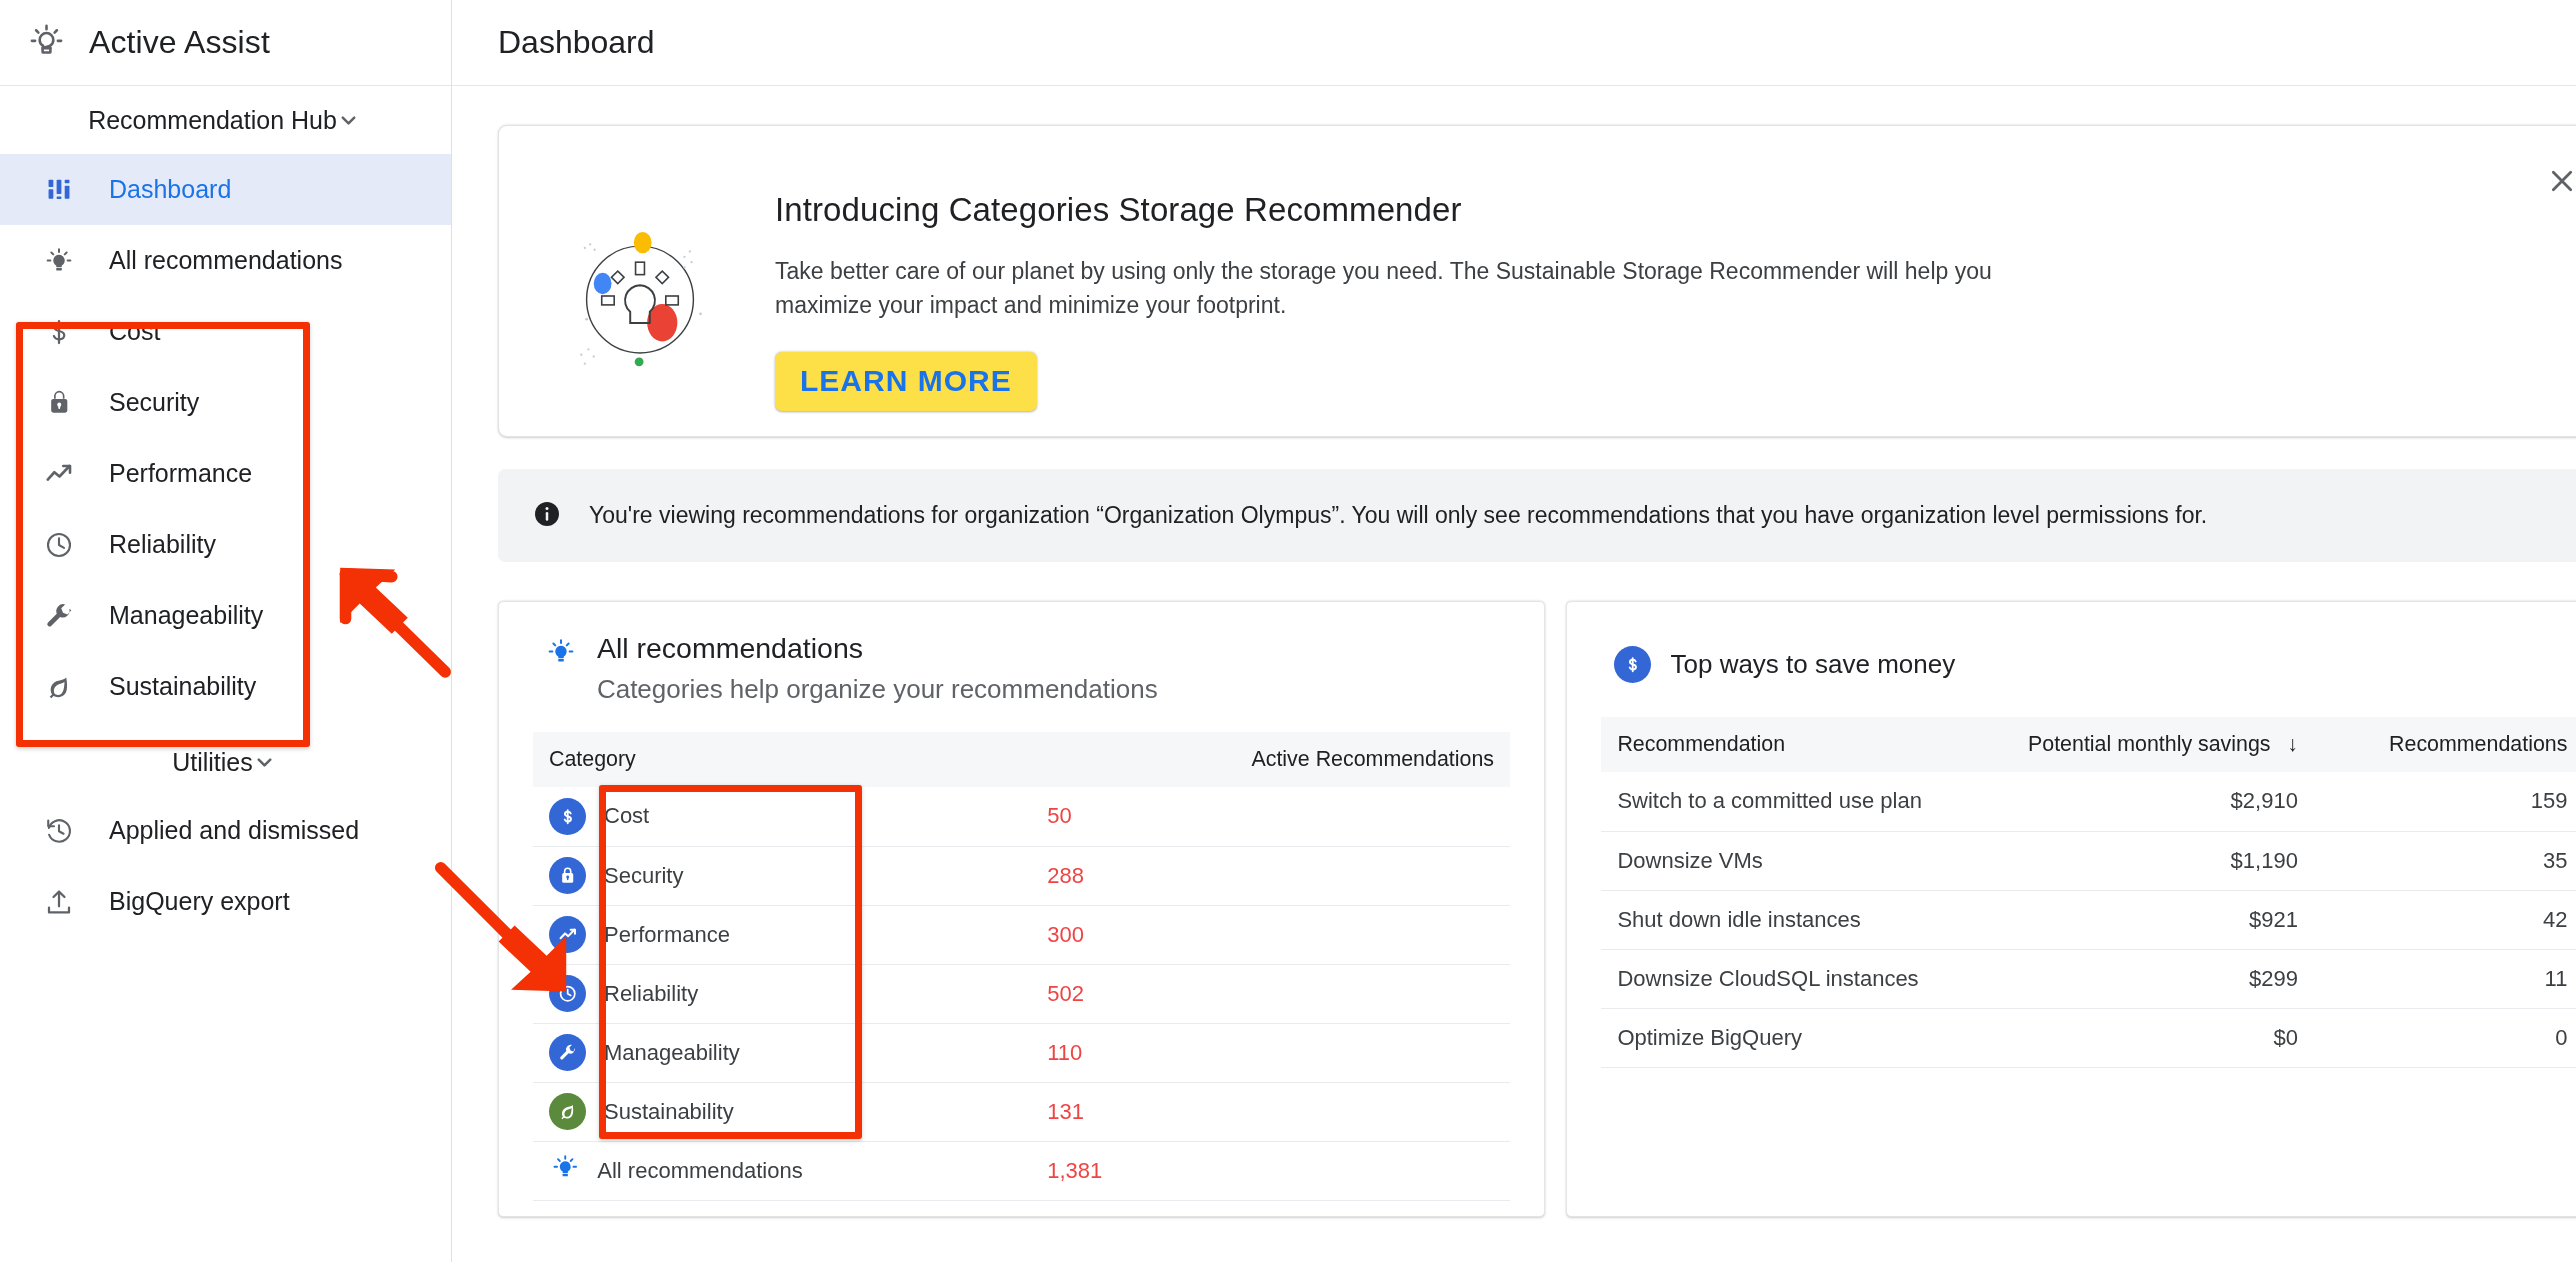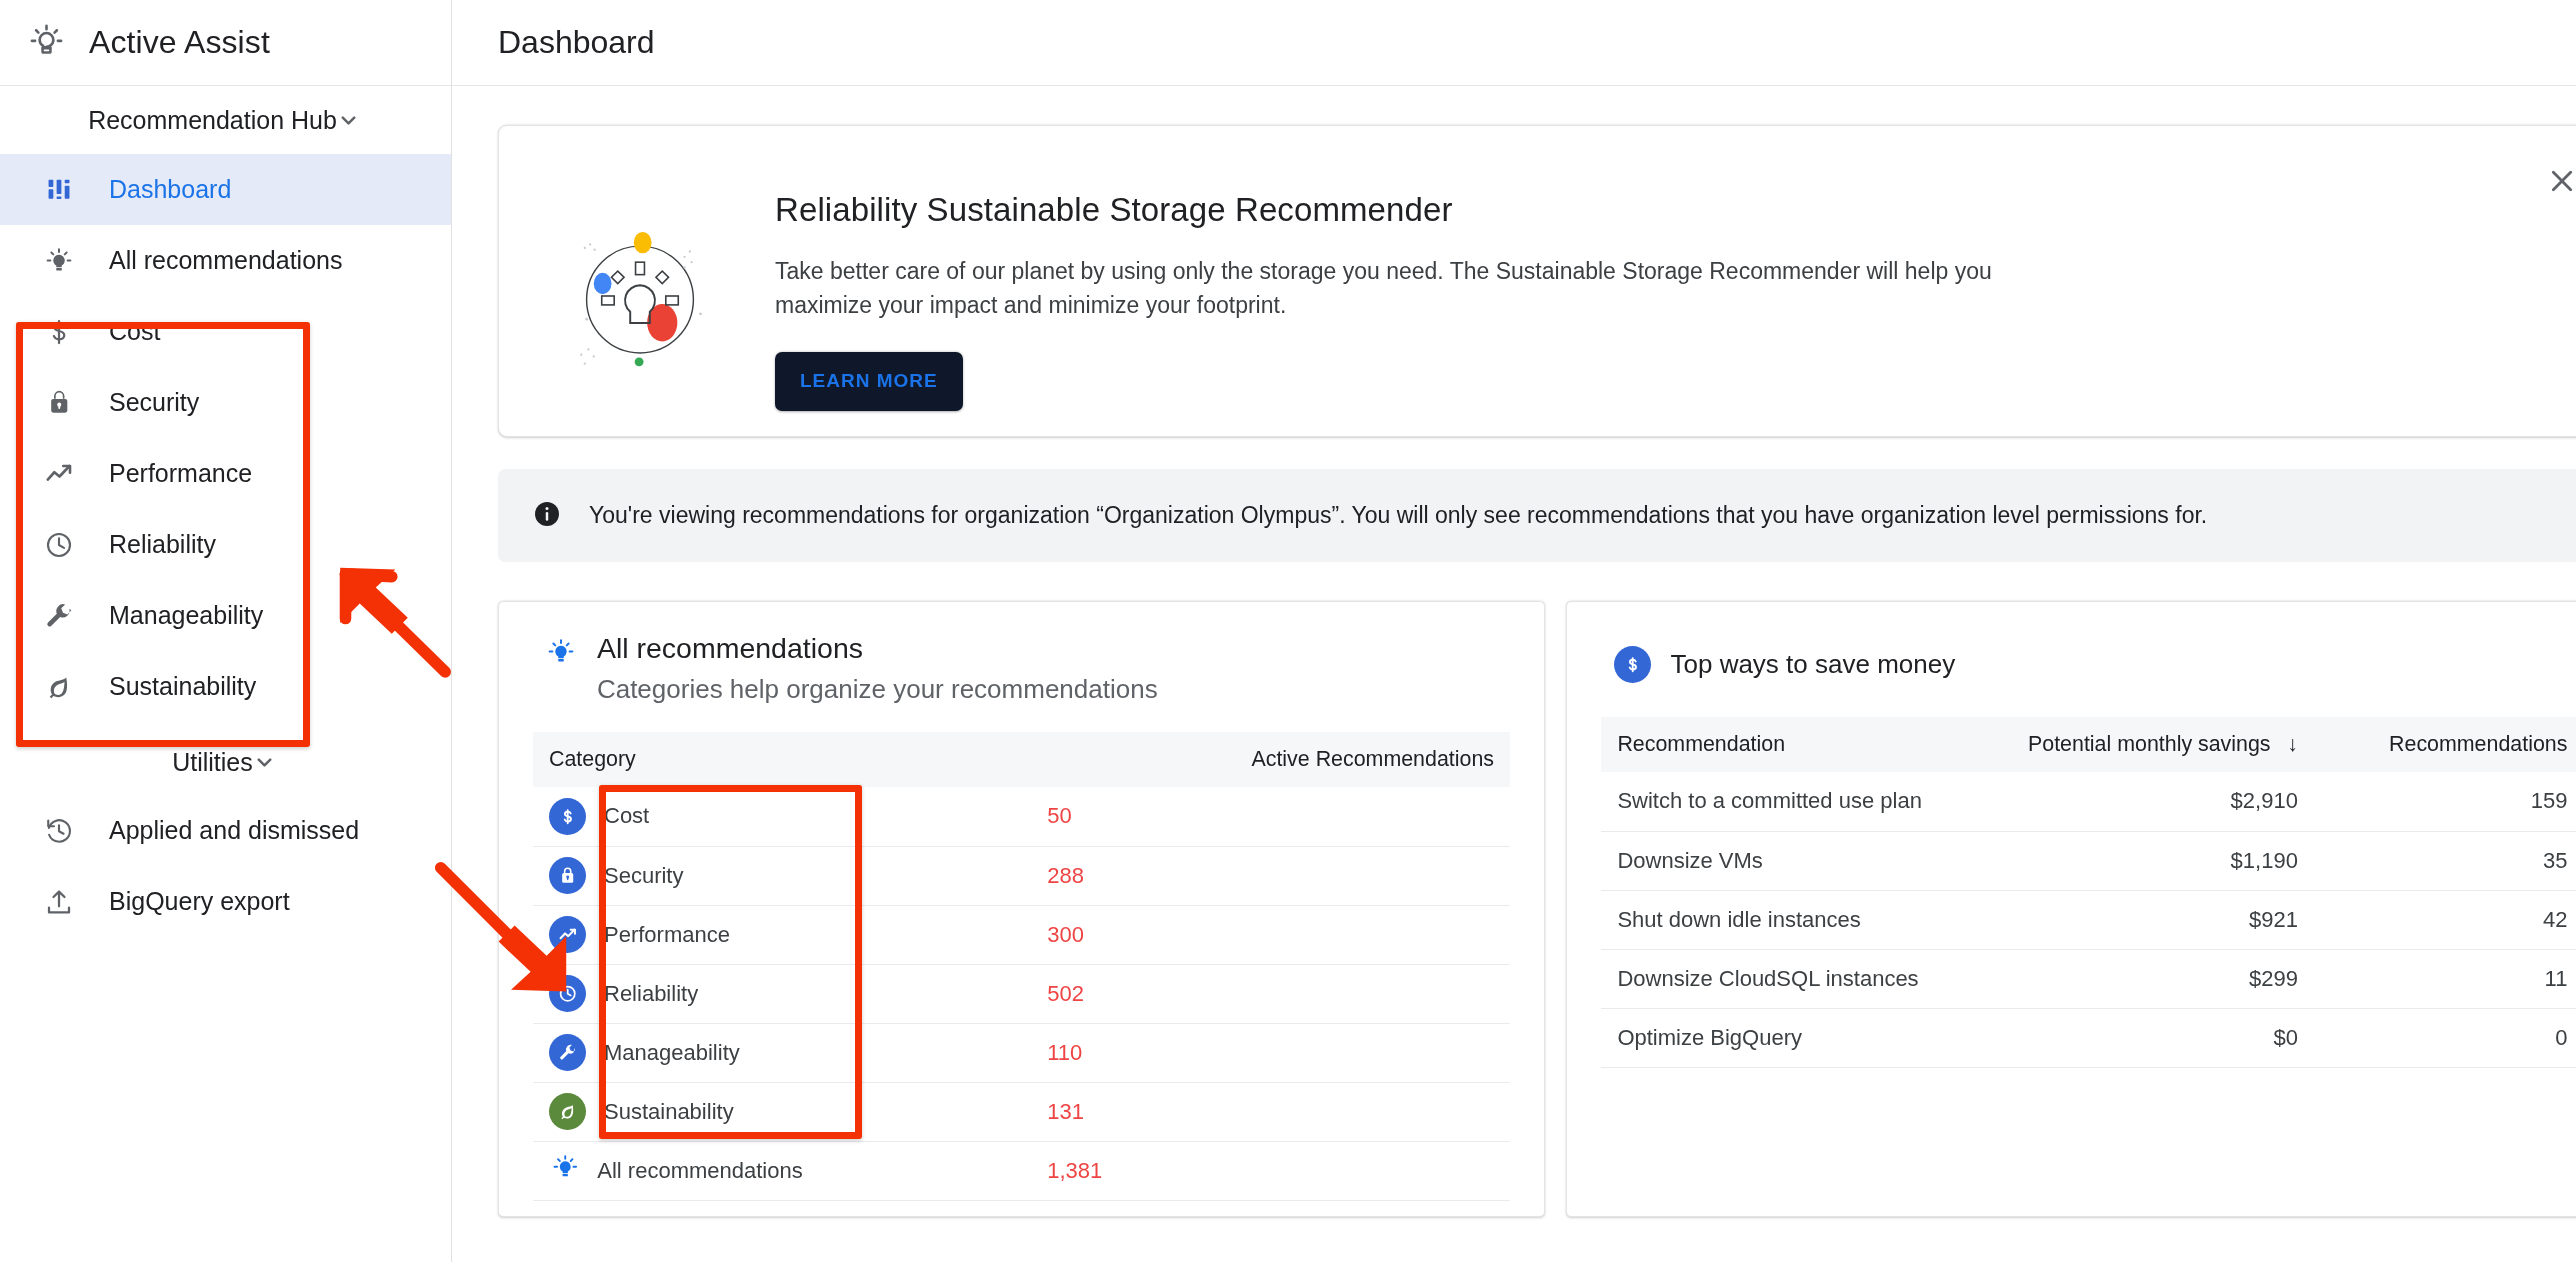--- a/index.html
+++ b/index.html
@@ -65,23 +65,23 @@
   }
   .promo-art { width: 187px; flex: 0 0 187px; margin-top: 45px; margin-left: 16px; }
   .promo-body { padding-left: 37px; padding-top: 28.5px; }
   .promo-h { font-size: 33px; color: #202124; font-weight: 400; letter-spacing: 0.1px; }
   .promo-p {
     margin-top: 25px; font-size: 23px; line-height: 1.48; color: #3c4043;
     max-width: 1246px;
   }
   .learn-btn {
     margin-top: 30px; display: inline-flex; align-items: center; justify-content: center;
-    height: 59px; padding: 0 25px; border-radius: 7.1px; background: #0f172a;
+    height: 59px; padding: 0 25px; border-radius: 7.1px; background: #fde047;
     border: none; box-shadow: 0 0.9px 2.7px rgba(60,64,67,.30), 0 0.9px 1.8px rgba(60,64,67,.15);
-    color: #1a73e8; font-size: 19px; font-weight: 600; letter-spacing: 1px;
+    color: #1a73e8; font-size: 30px; font-weight: 600; letter-spacing: 1px;
     font-family: "Liberation Sans", sans-serif; cursor: pointer;
   }
   .promo-close {
     position: absolute; top: 30px; right: 30px;
     width: 50px; height: 50px; border: none; background: transparent; cursor: pointer;
     display: flex; align-items: center; justify-content: center;
   }
 
   
   .infobar {
@@ -318,21 +318,21 @@
               <circle cx="34" cy="166" r="1.3"></circle>
                 <circle cx="42" cy="160" r="1.3"></circle>
                 <circle cx="48" cy="168" r="1.3"></circle>
                 <circle cx="38" cy="176" r="1.3"></circle>
               <circle cx="168" cy="120" r="1.6"></circle>
                 <circle cx="40" cy="126" r="1.6"></circle>
             </g>
           </svg>
         </div>
         <div class="promo-body">
-          <div class="promo-h">Reliability Sustainable Storage Recommender</div>
+          <div class="promo-h">Introducing Categories Storage Recommender</div>
           <div class="promo-p">Take better care of our planet by using only the storage you need. The Sustainable Storage Recommender will help you maximize your impact and minimize your footprint.</div>
           <button class="learn-btn">LEARN MORE</button>
         </div>
         <button class="promo-close">
           <svg width="32" height="32" viewBox="0 0 24 24" fill="none" stroke="#5f6368" stroke-width="2.1" stroke-linecap="round">
             <line x1="5.5" y1="5.5" x2="18.5" y2="18.5"></line>
               <line x1="18.5" y1="5.5" x2="5.5" y2="18.5"></line>
           </svg>
         </button>
       </div>

